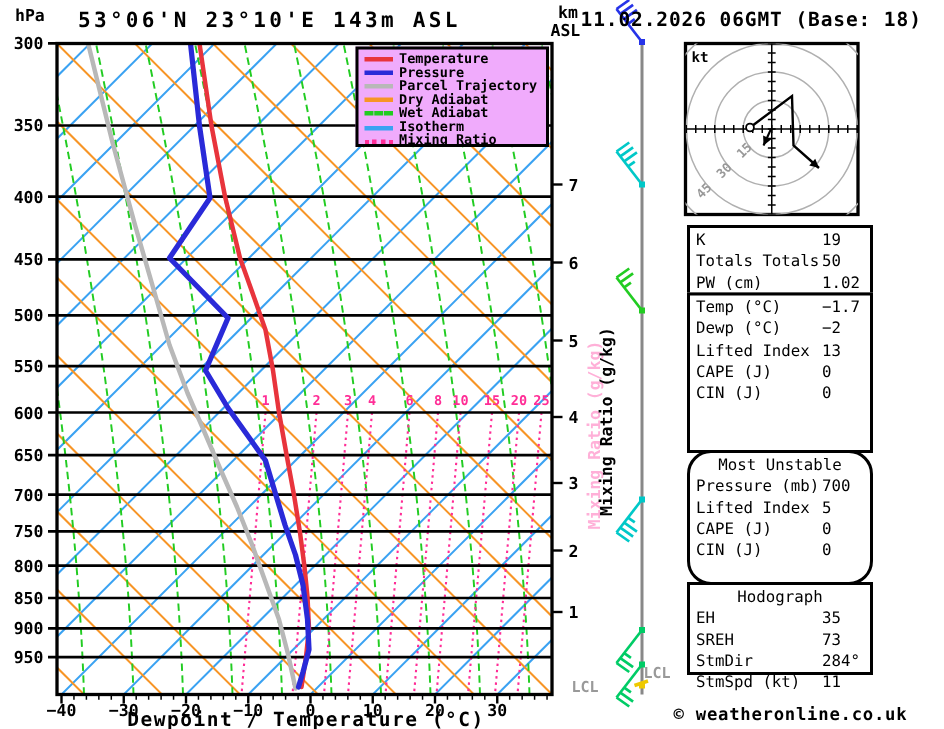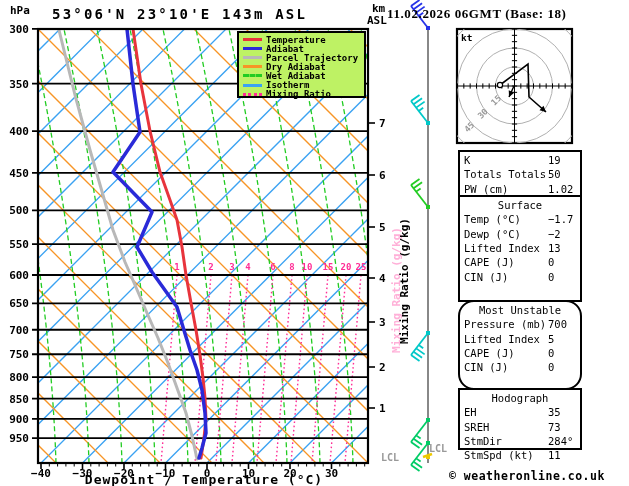--- a/index.html
+++ b/index.html
@@ -2,22 +2,22 @@
 <html><head>
 <meta charset="utf-8">
 <style>
   html,body{margin:0;padding:0;background:#fff;}
   #wrap{position:relative;width:629px;height:486px;background:#fff;overflow:hidden;
         font-family:"DejaVu Sans Mono",monospace;color:#000;}
   .abs{position:absolute;}
   #chart-svg{position:absolute;left:0;top:0;}
   .hdr{font-size:11px;font-weight:bold;}
   #title{top:6px;left:52px;font-size:14px;font-weight:bold;letter-spacing:2.2px;white-space:nowrap;}
-  #datetitle{top:6px;left:387px;font-size:13px;font-weight:bold;letter-spacing:0.6px;white-space:nowrap;font-family:Liberation Serif, serif;}
-  #legend{left:237px;top:31px;width:129px;height:67px;background:#bef264;border:2px solid #000;
+  #datetitle{top:6px;left:387px;font-size:13px;font-weight:bold;letter-spacing:0.6px;white-space:nowrap;}
+  #legend{left:237px;top:31px;width:129px;height:67px;background:#f0abfc;border:2px solid #000;
           padding:2px 0 0 4px;box-sizing:border-box;z-index:5;}
   .leg-row{display:flex;align-items:center;height:9.1px;font-size:9px;font-weight:bold;white-space:nowrap;}
   .leg-swatch{width:19px;margin-right:4px;flex:none;}
   .tbl{left:458px;width:124px;background:#fff;border:2px solid #000;box-sizing:border-box;
        font-size:10.5px;line-height:14.35px;padding:1px 0 0 4px;}
   .tbl .ttl{text-align:center;padding-right:4px;}
   .trow{display:flex;white-space:nowrap;}
   .trow .lbl{width:84px;flex:none;}
   .trow .val{flex:1;}
   #footer{left:449px;top:469px;font-size:11.5px;font-weight:bold;letter-spacing:0.5px;white-space:nowrap;}
@@ -351,21 +351,21 @@
   <div class="abs hdr" style="top:14px;left:367px;text-align:right;">ASL</div>
   <div class="abs" id="datetitle">11.02.2026 06GMT (Base: 18)</div>
 
   <div class="abs" id="legend">
       <div class="leg-row">
         <div class="leg-swatch" style="border-top: 3px solid rgb(232, 52, 60);"></div>
         <span>Temperature</span>
       </div>
       <div class="leg-row">
         <div class="leg-swatch" style="border-top: 3px solid rgb(42, 42, 216);"></div>
-        <span>Adiabat</span>
+        <span>Pressure</span>
       </div>
       <div class="leg-row">
         <div class="leg-swatch" style="border-top: 3px solid rgb(184, 184, 184);"></div>
         <span>Parcel Trajectory</span>
       </div>
       <div class="leg-row">
         <div class="leg-swatch" style="border-top: 3px solid rgb(247, 149, 38);"></div>
         <span>Dry Adiabat</span>
       </div>
       <div class="leg-row">
@@ -391,21 +391,20 @@
         <div class="trow">
           <span class="lbl">Totals Totals</span>
           <span class="val">50</span>
         </div>
         <div class="trow">
           <span class="lbl">PW (cm)</span>
           <span class="val">1.02</span>
         </div>
       </div>
       <div class="abs tbl" style="top: 195px; height: 107px;">
-        <div class="ttl">Surface</div>
         <div class="trow">
           <span class="lbl">Temp (°C)</span>
           <span class="val">−1.7</span>
         </div>
         <div class="trow">
           <span class="lbl">Dewp (°C)</span>
           <span class="val">−2</span>
         </div>
         <div class="trow">
           <span class="lbl">Lifted Index</span>

